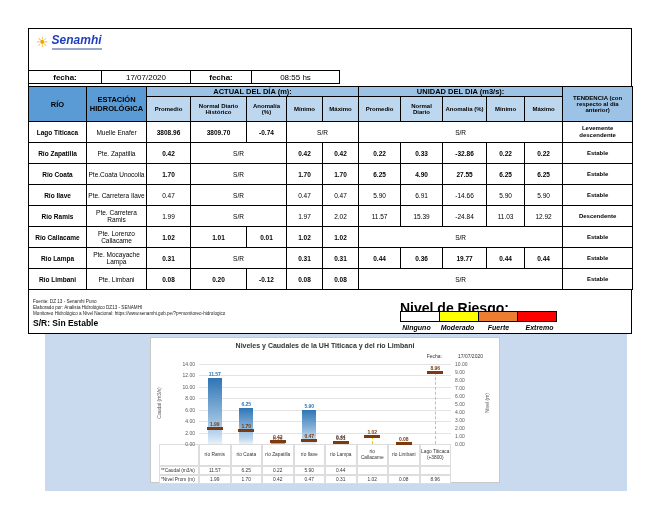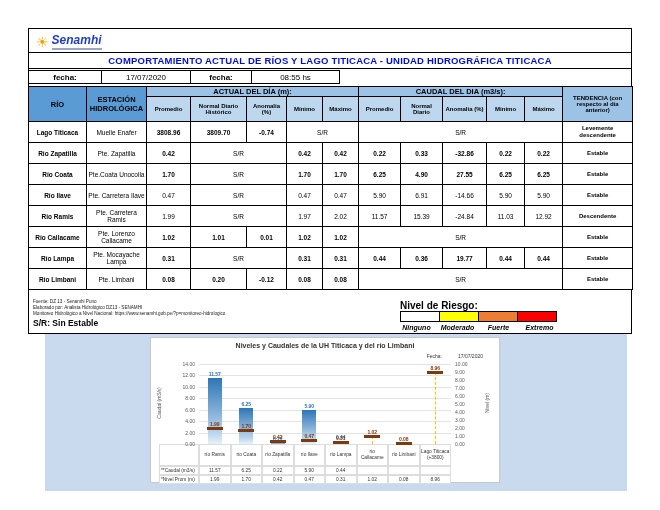--- a/index.html
+++ b/index.html
@@ -37,21 +37,21 @@
   #main-table td.rio-cell{font-weight:bold;font-size:6.5px;}
   #main-table td.est-cell{font-size:6.5px;}
   #main-table td.bold{font-weight:bold;}
   #main-table td.tend{font-weight:bold;font-size:6px;line-height:1.1;}
 
   
   .note{left:33px;font-size:4.6px;color:#222;white-space:nowrap;}
   #sr-note{left:33px;top:318px;font-size:8.5px;font-weight:bold;color:#000;}
 
   
-  #risk-label{left:400px;top:300px;font-size:10px;font-weight:bold;}
+  #risk-label{left:400px;top:300px;font-size:14px;font-weight:bold;}
   #risk-bar{left:400px;top:311px;display:flex;}
   #risk-bar .sw{width:40px;height:11px;border:1px solid #000;margin-right:-1px;box-sizing:border-box;}
   #risk-names{left:396px;top:324px;display:flex;}
   #risk-names .nm{width:41px;text-align:center;font-size:7px;font-weight:bold;font-style:italic;}
 
   
   #chart-panel{left:150px;top:337px;width:350px;height:146px;background:#fff;border:1px solid #C8C8C8;}
   #ch-title{position:absolute;left:0;top:4px;width:100%;text-align:center;font-size:7px;font-weight:bold;color:#333;}
   #ch-fecha{position:absolute;right:16px;top:15px;font-size:5px;color:#333;display:flex;gap:16px;}
   #plot{position:absolute;left:48px;top:26px;width:252px;height:80px;border-bottom:1px solid #9a9a9a;}
@@ -74,23 +74,20 @@
 <div id="page">
 
   <div id="blue-band" class="abs"></div>
   <div id="doc-border" class="abs"></div>
 
   <div id="logo" class="abs">
     <span class="sun">☀</span>
     <span class="brand">Senamhi</span>
   </div>
 
-  <div id="title-box" class="abs">
-    <span>COMPORTAMIENTO ACTUAL DE RÍOS Y LAGO TITICACA - UNIDAD HIDROGRÁFICA TITICACA</span>
-  </div>
 
   <div class="fcell lbl abs" style="left:28px;width:74px;">fecha:</div>
   <div class="fcell abs" style="left:101px;width:90px;">17/07/2020</div>
   <div class="fcell lbl abs" style="left:190px;width:62px;">fecha:</div>
   <div class="fcell abs" style="left:251px;width:89px;">08:55 hs</div>
 
   <table id="main-table">
     <colgroup>
       <col style="width:58px">
         <col style="width:60px">
@@ -104,21 +101,21 @@
         <col style="width:44px">
         <col style="width:38px">
         <col style="width:38px">
       <col style="width:70px">
     </colgroup>
     <thead>
       <tr>
         <th rowspan="2" class="hd-dark">RÍO</th>
         <th rowspan="2" class="hd-dark">ESTACIÓN HIDROLÓGICA</th>
         <th colspan="5" class="hd-group">ACTUAL DEL DÍA (m):</th>
-        <th colspan="5" class="hd-group">CAUDAL DEL DIA (m3/s):</th>
+        <th colspan="5" class="hd-group">UNIDAD DEL DIA (m3/s):</th>
         <th rowspan="2" class="hd-group" style="font-size:6px;">TENDENCIA (con respecto al día anterior)</th>
       </tr>
       <tr id="subhead-row">
           <th class="hd-sub">Promedio</th>
           <th class="hd-sub">Normal Diario Histórico</th>
           <th class="hd-sub">Anomalía (%)</th>
           <th class="hd-sub">Mínimo</th>
           <th class="hd-sub">Máximo</th>
           <th class="hd-sub">Promedio</th>
           <th class="hd-sub">Normal Diario</th>

